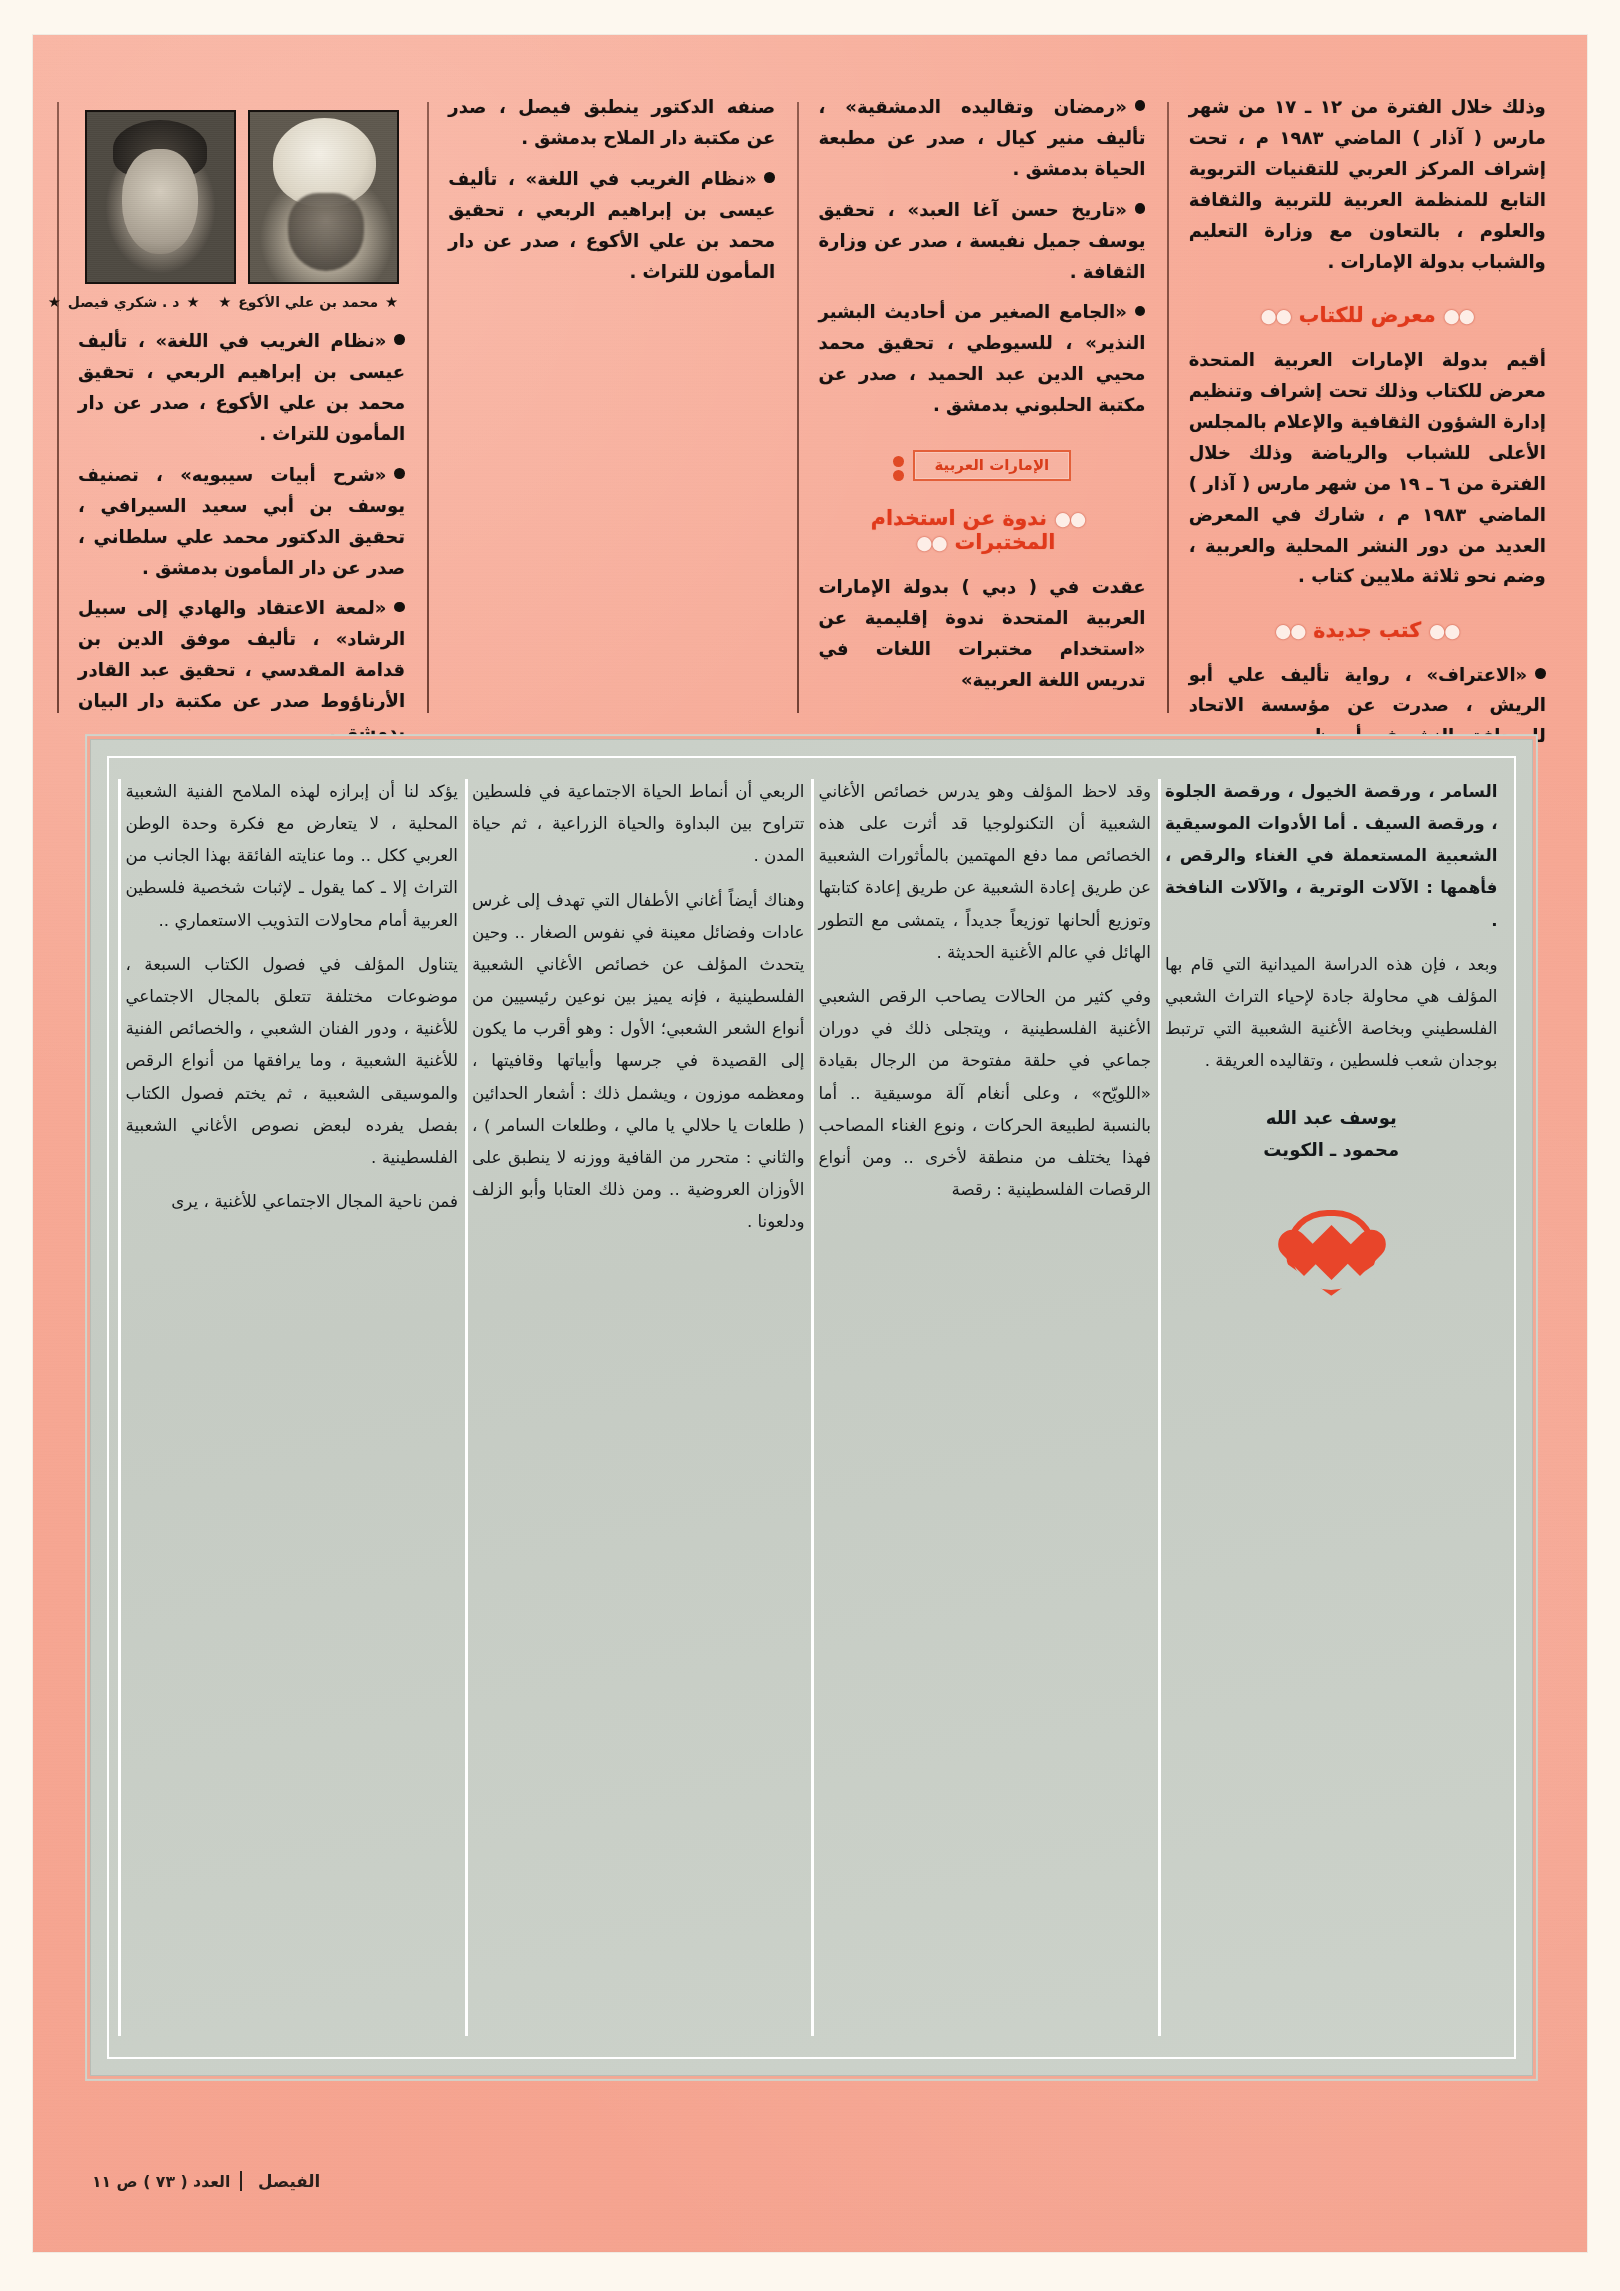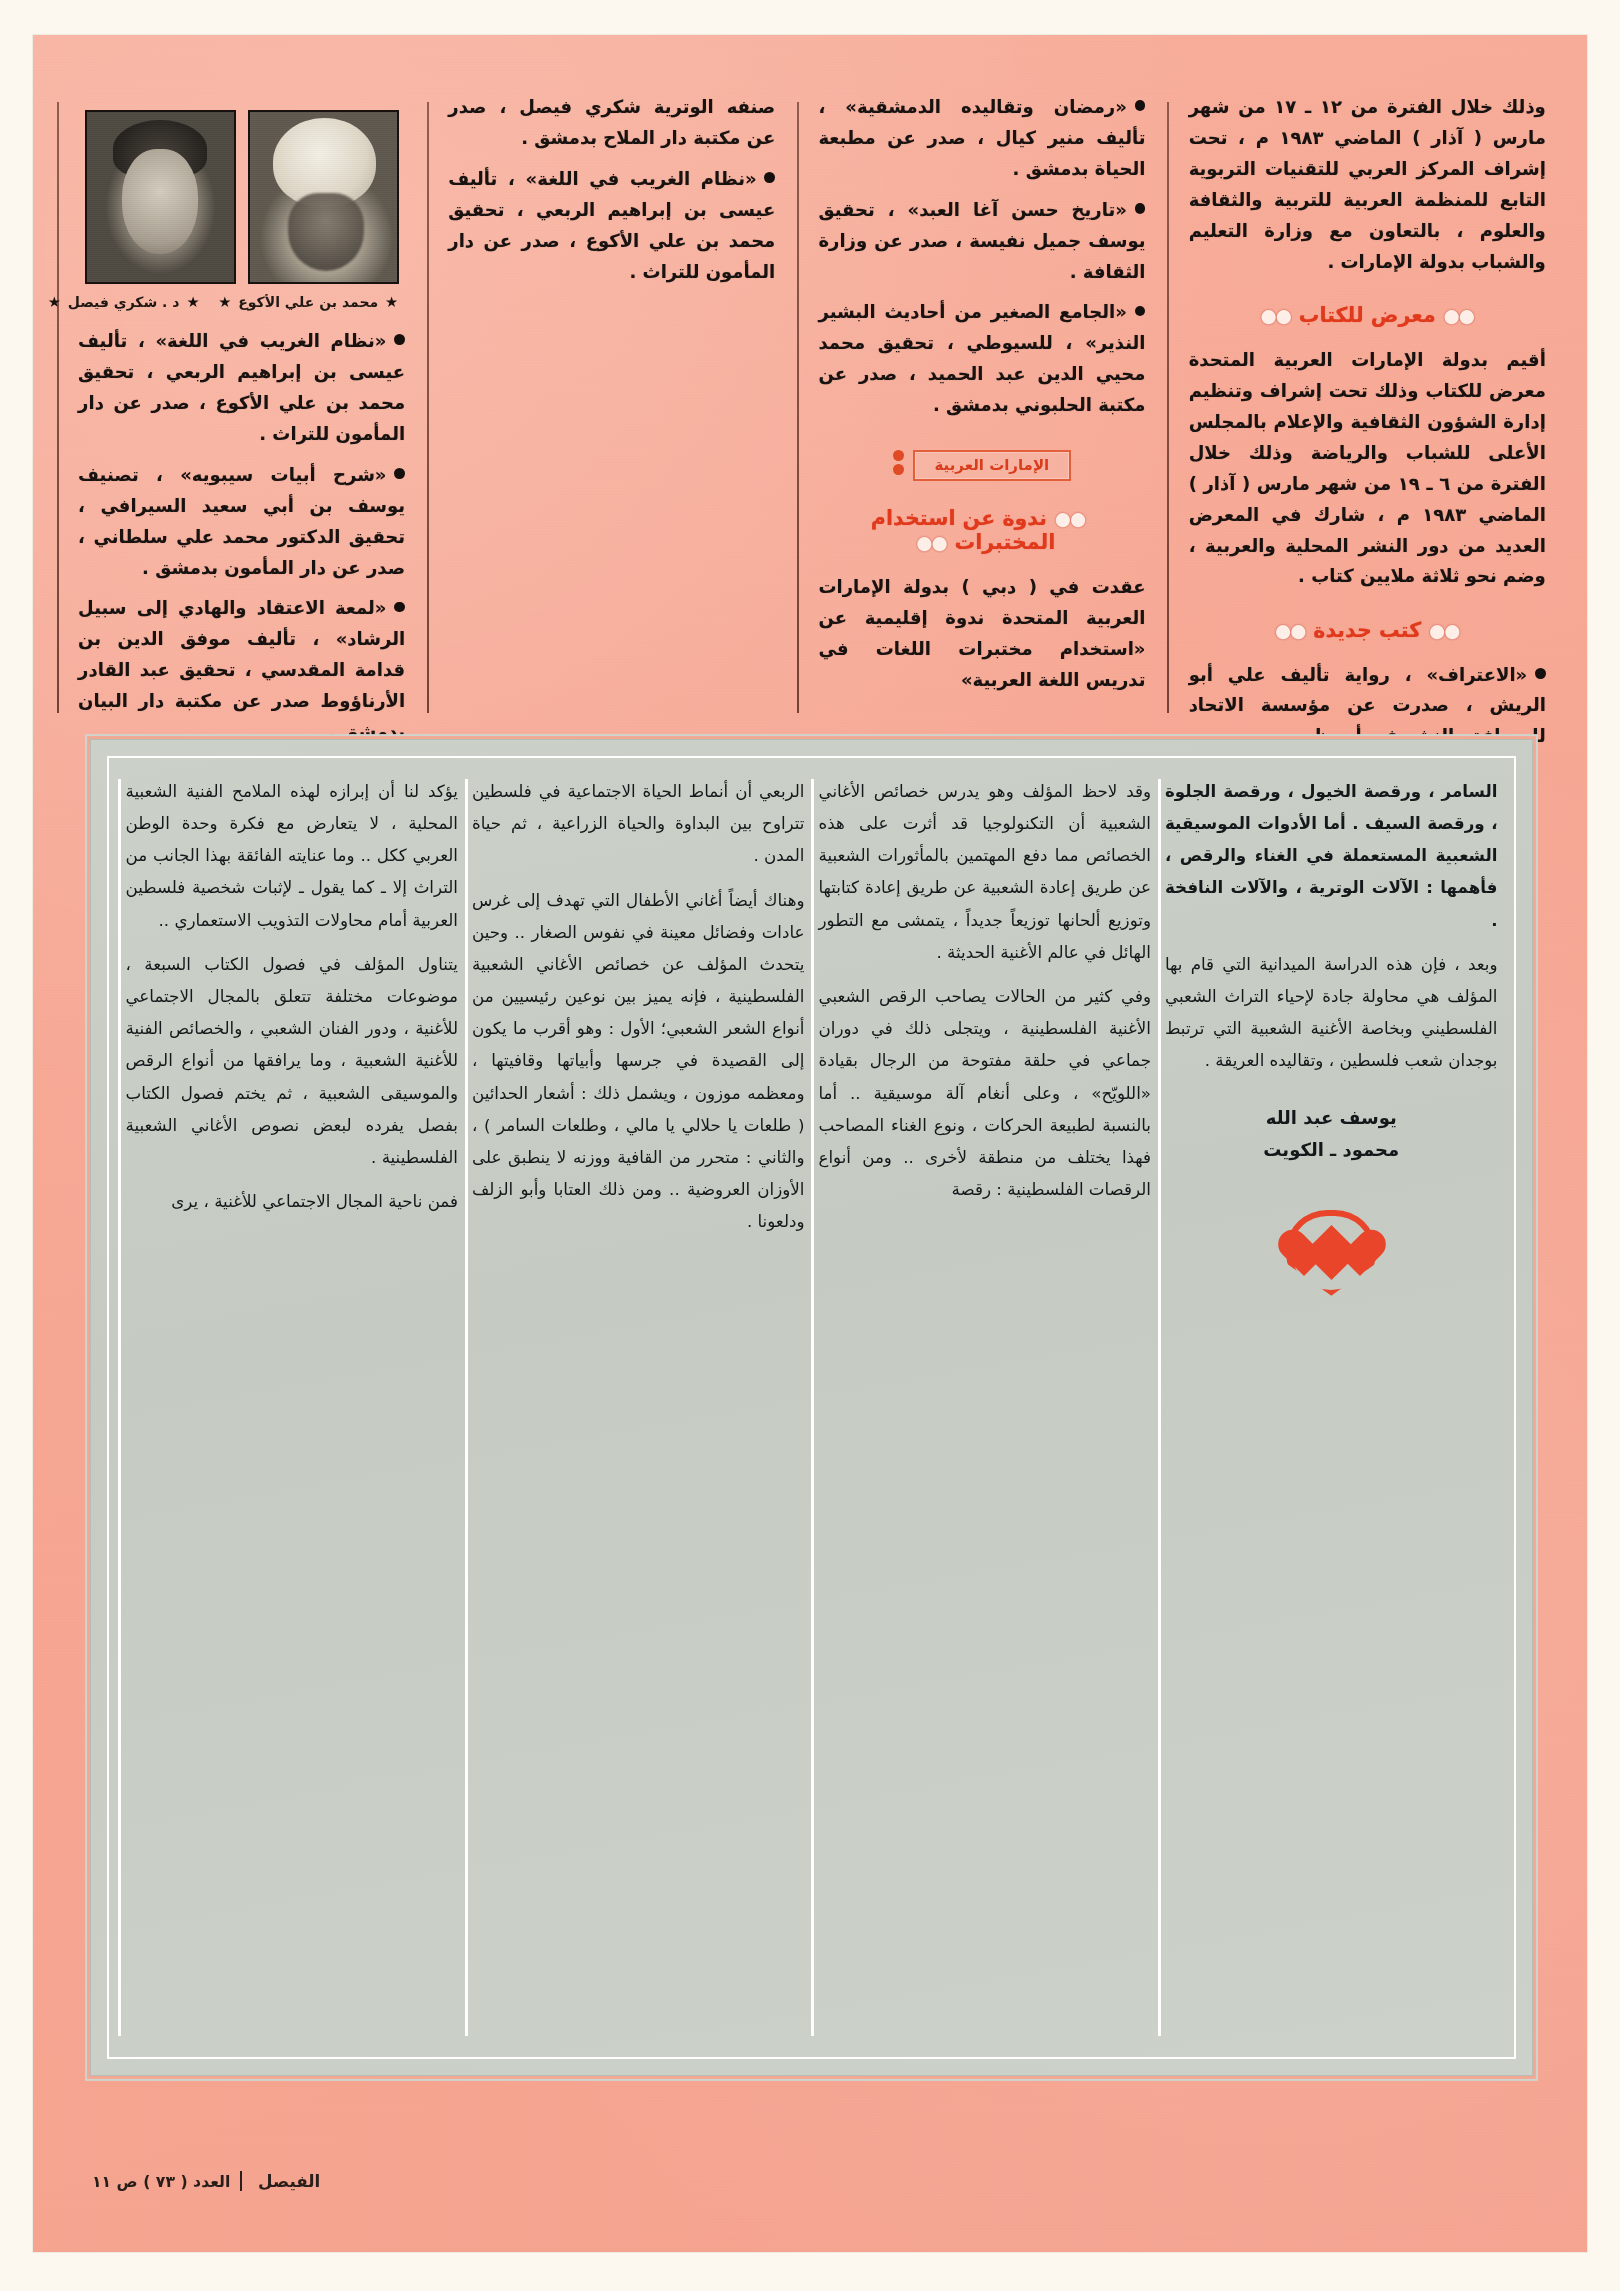--- a/index.html
+++ b/index.html
@@ -159,21 +159,21 @@
     font-size:14px;
     font-weight:700;
     color:#201814;
     margin:9.8px 0 15.7px 0;
     white-space:nowrap;
   }
   .star{color:#17110e;font-size:14.7px;margin:0 6.9px;}
 
   
   .badge-wrap{
-    display:flex;align-items:flex-start;justify-content:center;
+    display:flex;align-items:flex-end;justify-content:center;
     gap:9px;margin:29px 0 17.6px 0;
   }
   .badge-box{
     border:2px solid #e35f39;
     padding:3.9px 19.6px 4.9px 19.6px;
     color:#d93d1b;
     font-size:15px;
     font-weight:700;
     background:rgba(255,255,255,.08);
     box-shadow:inset 0 0 0 1px rgba(255,255,255,.25);
@@ -328,21 +328,21 @@
 
       <div class="red-head">
         <span class="dots">●●</span><span>ندوة عن استخدام المختبرات</span><span class="dots">●●</span>
       </div>
 
       <p class="para">عقدت في ( دبي ) بدولة الإمارات العربية المتحدة ندوة إقليمية عن «استخدام مختبرات اللغات في تدريس اللغة العربية»</p>
     </div>
 
     <div class="tcol c3">
       <div class="vrule"></div>
-      <p class="para">صنفه الوترية شكري فيصل ، صدر عن مكتبة دار الملاح بدمشق .</p>
+      <p class="para">صنفه الدكتور ينطبق فيصل ، صدر عن مكتبة دار الملاح بدمشق .</p>
       <p class="para">
         <span class="bullet"></span><span>«نظام الغريب في اللغة» ، تأليف عيسى بن إبراهيم الربعي ، تحقيق محمد بن علي الأكوع ، صدر عن دار المأمون للتراث .</span>
       </p>
     </div>
 
     <div class="tcol c4">
       <div class="vrule"></div>
 
       <div class="photos">
         <div class="photo ph-a">

